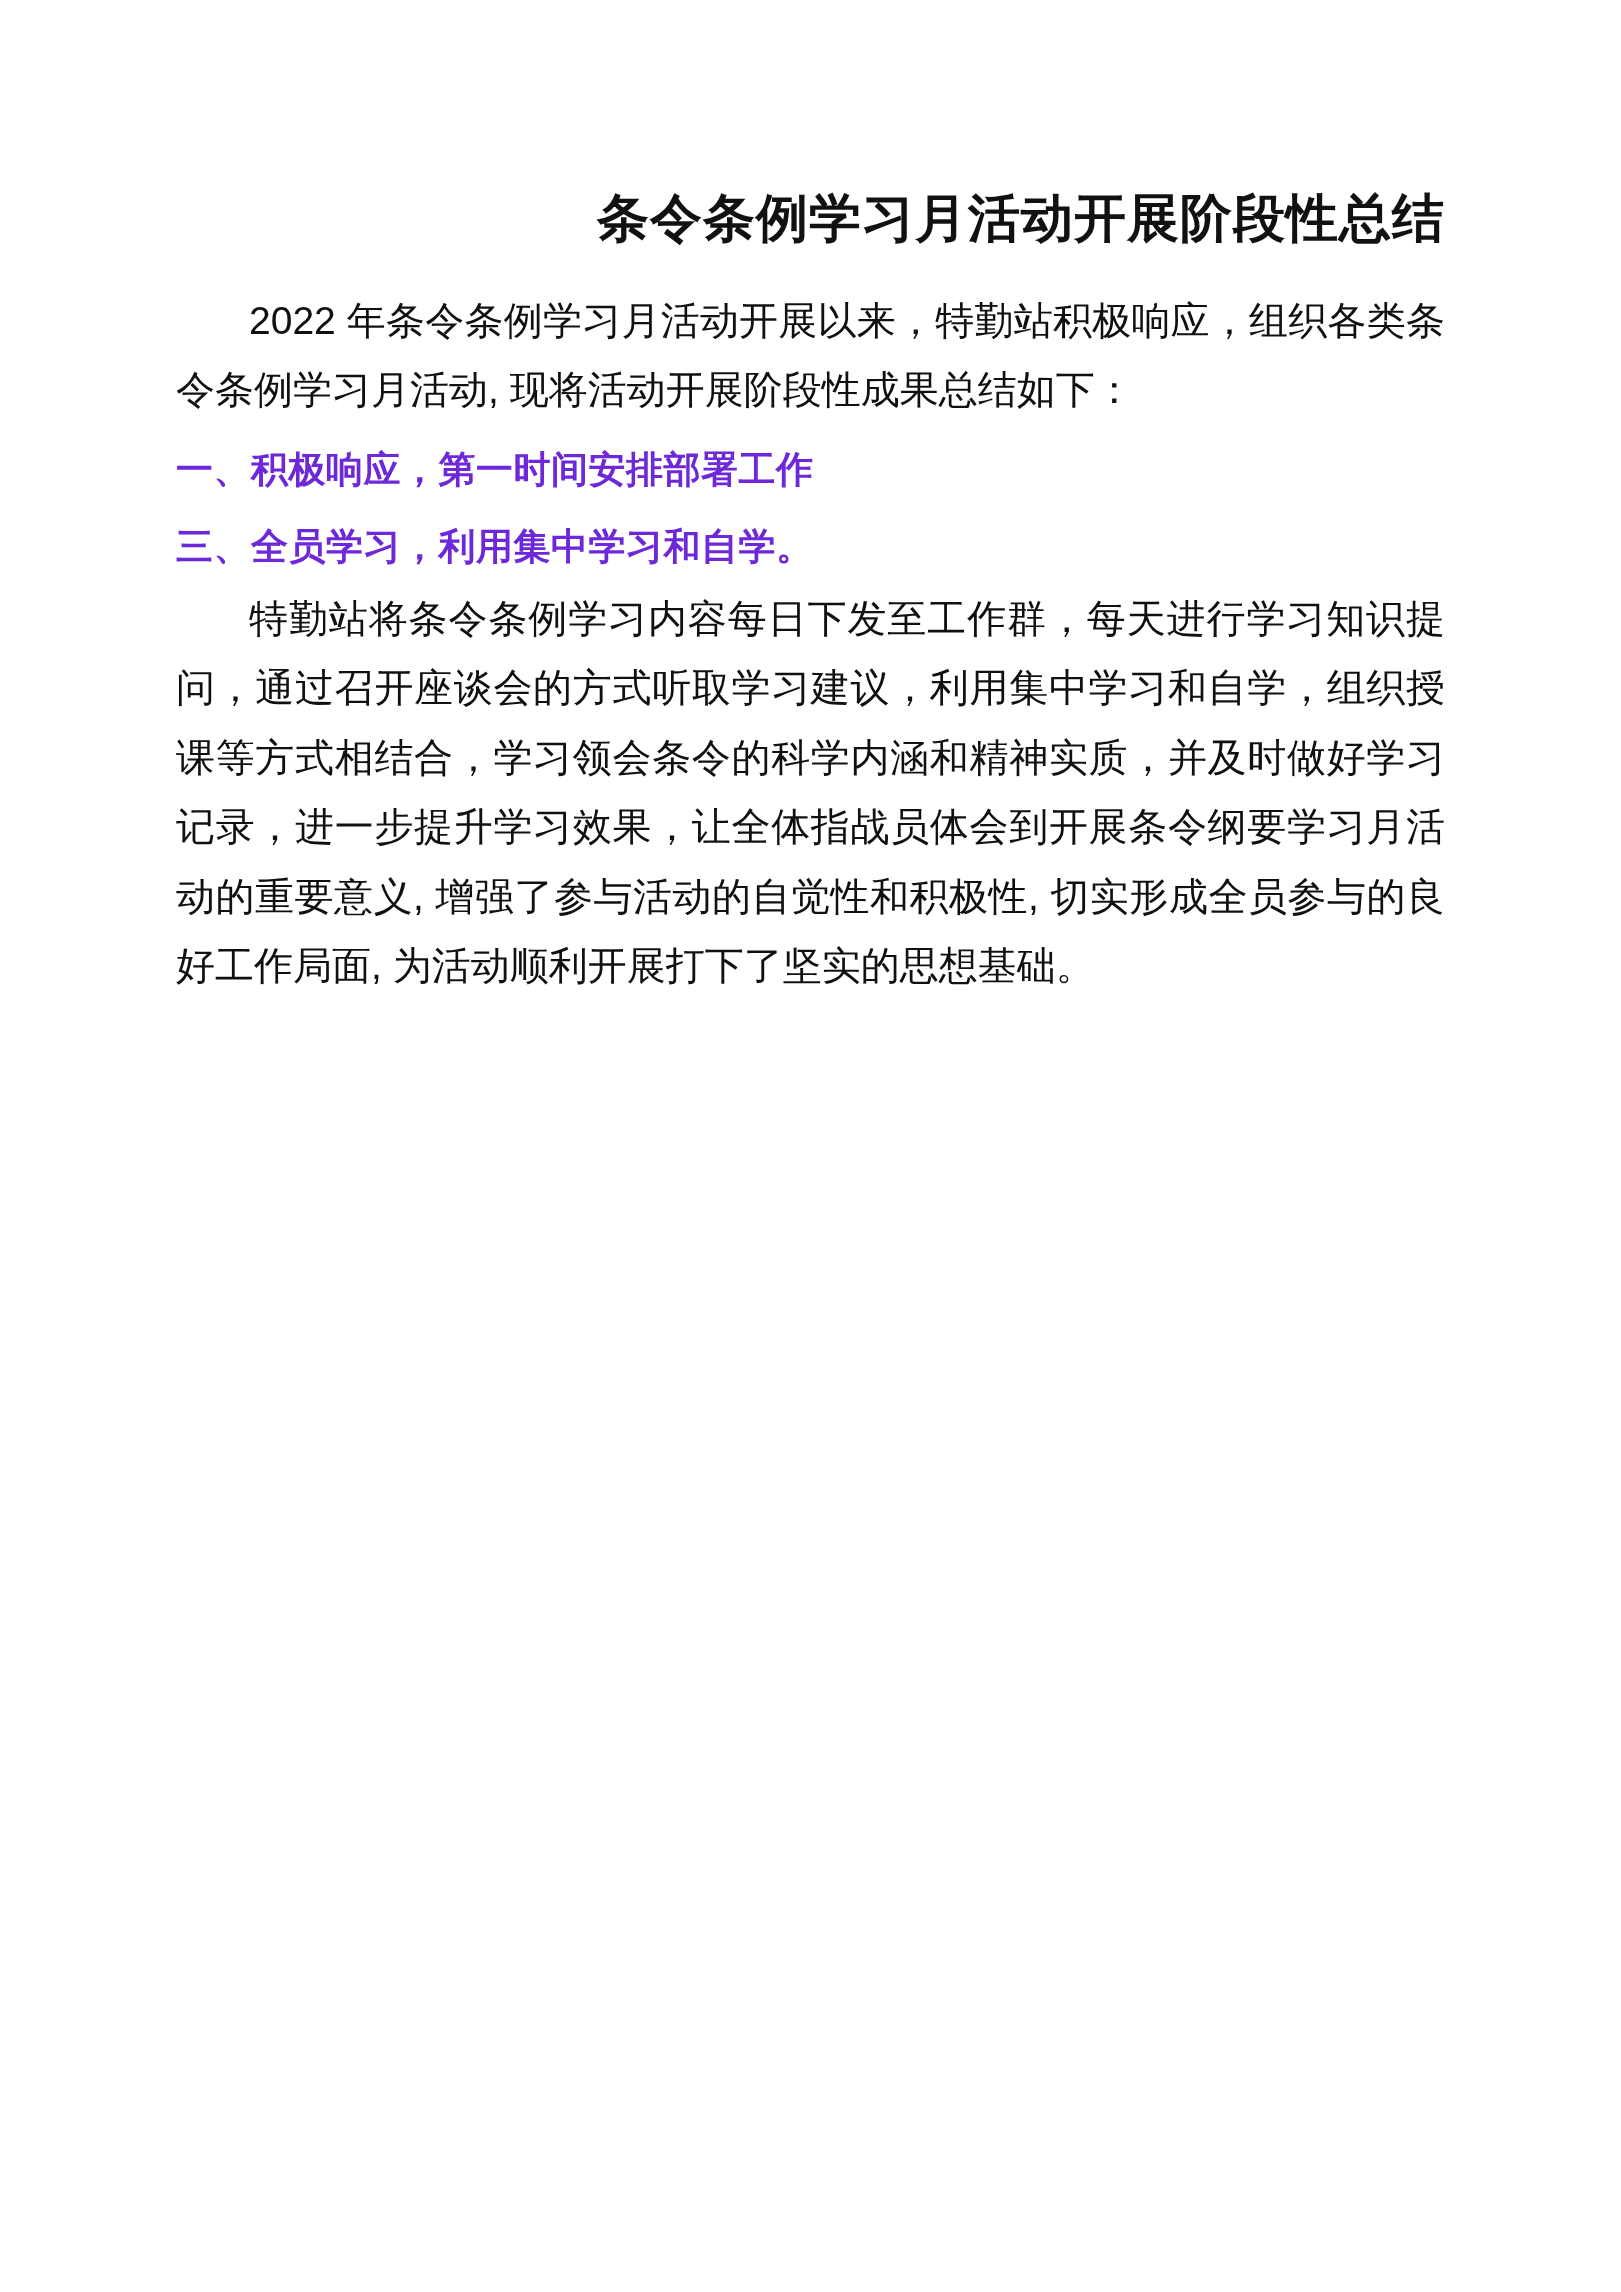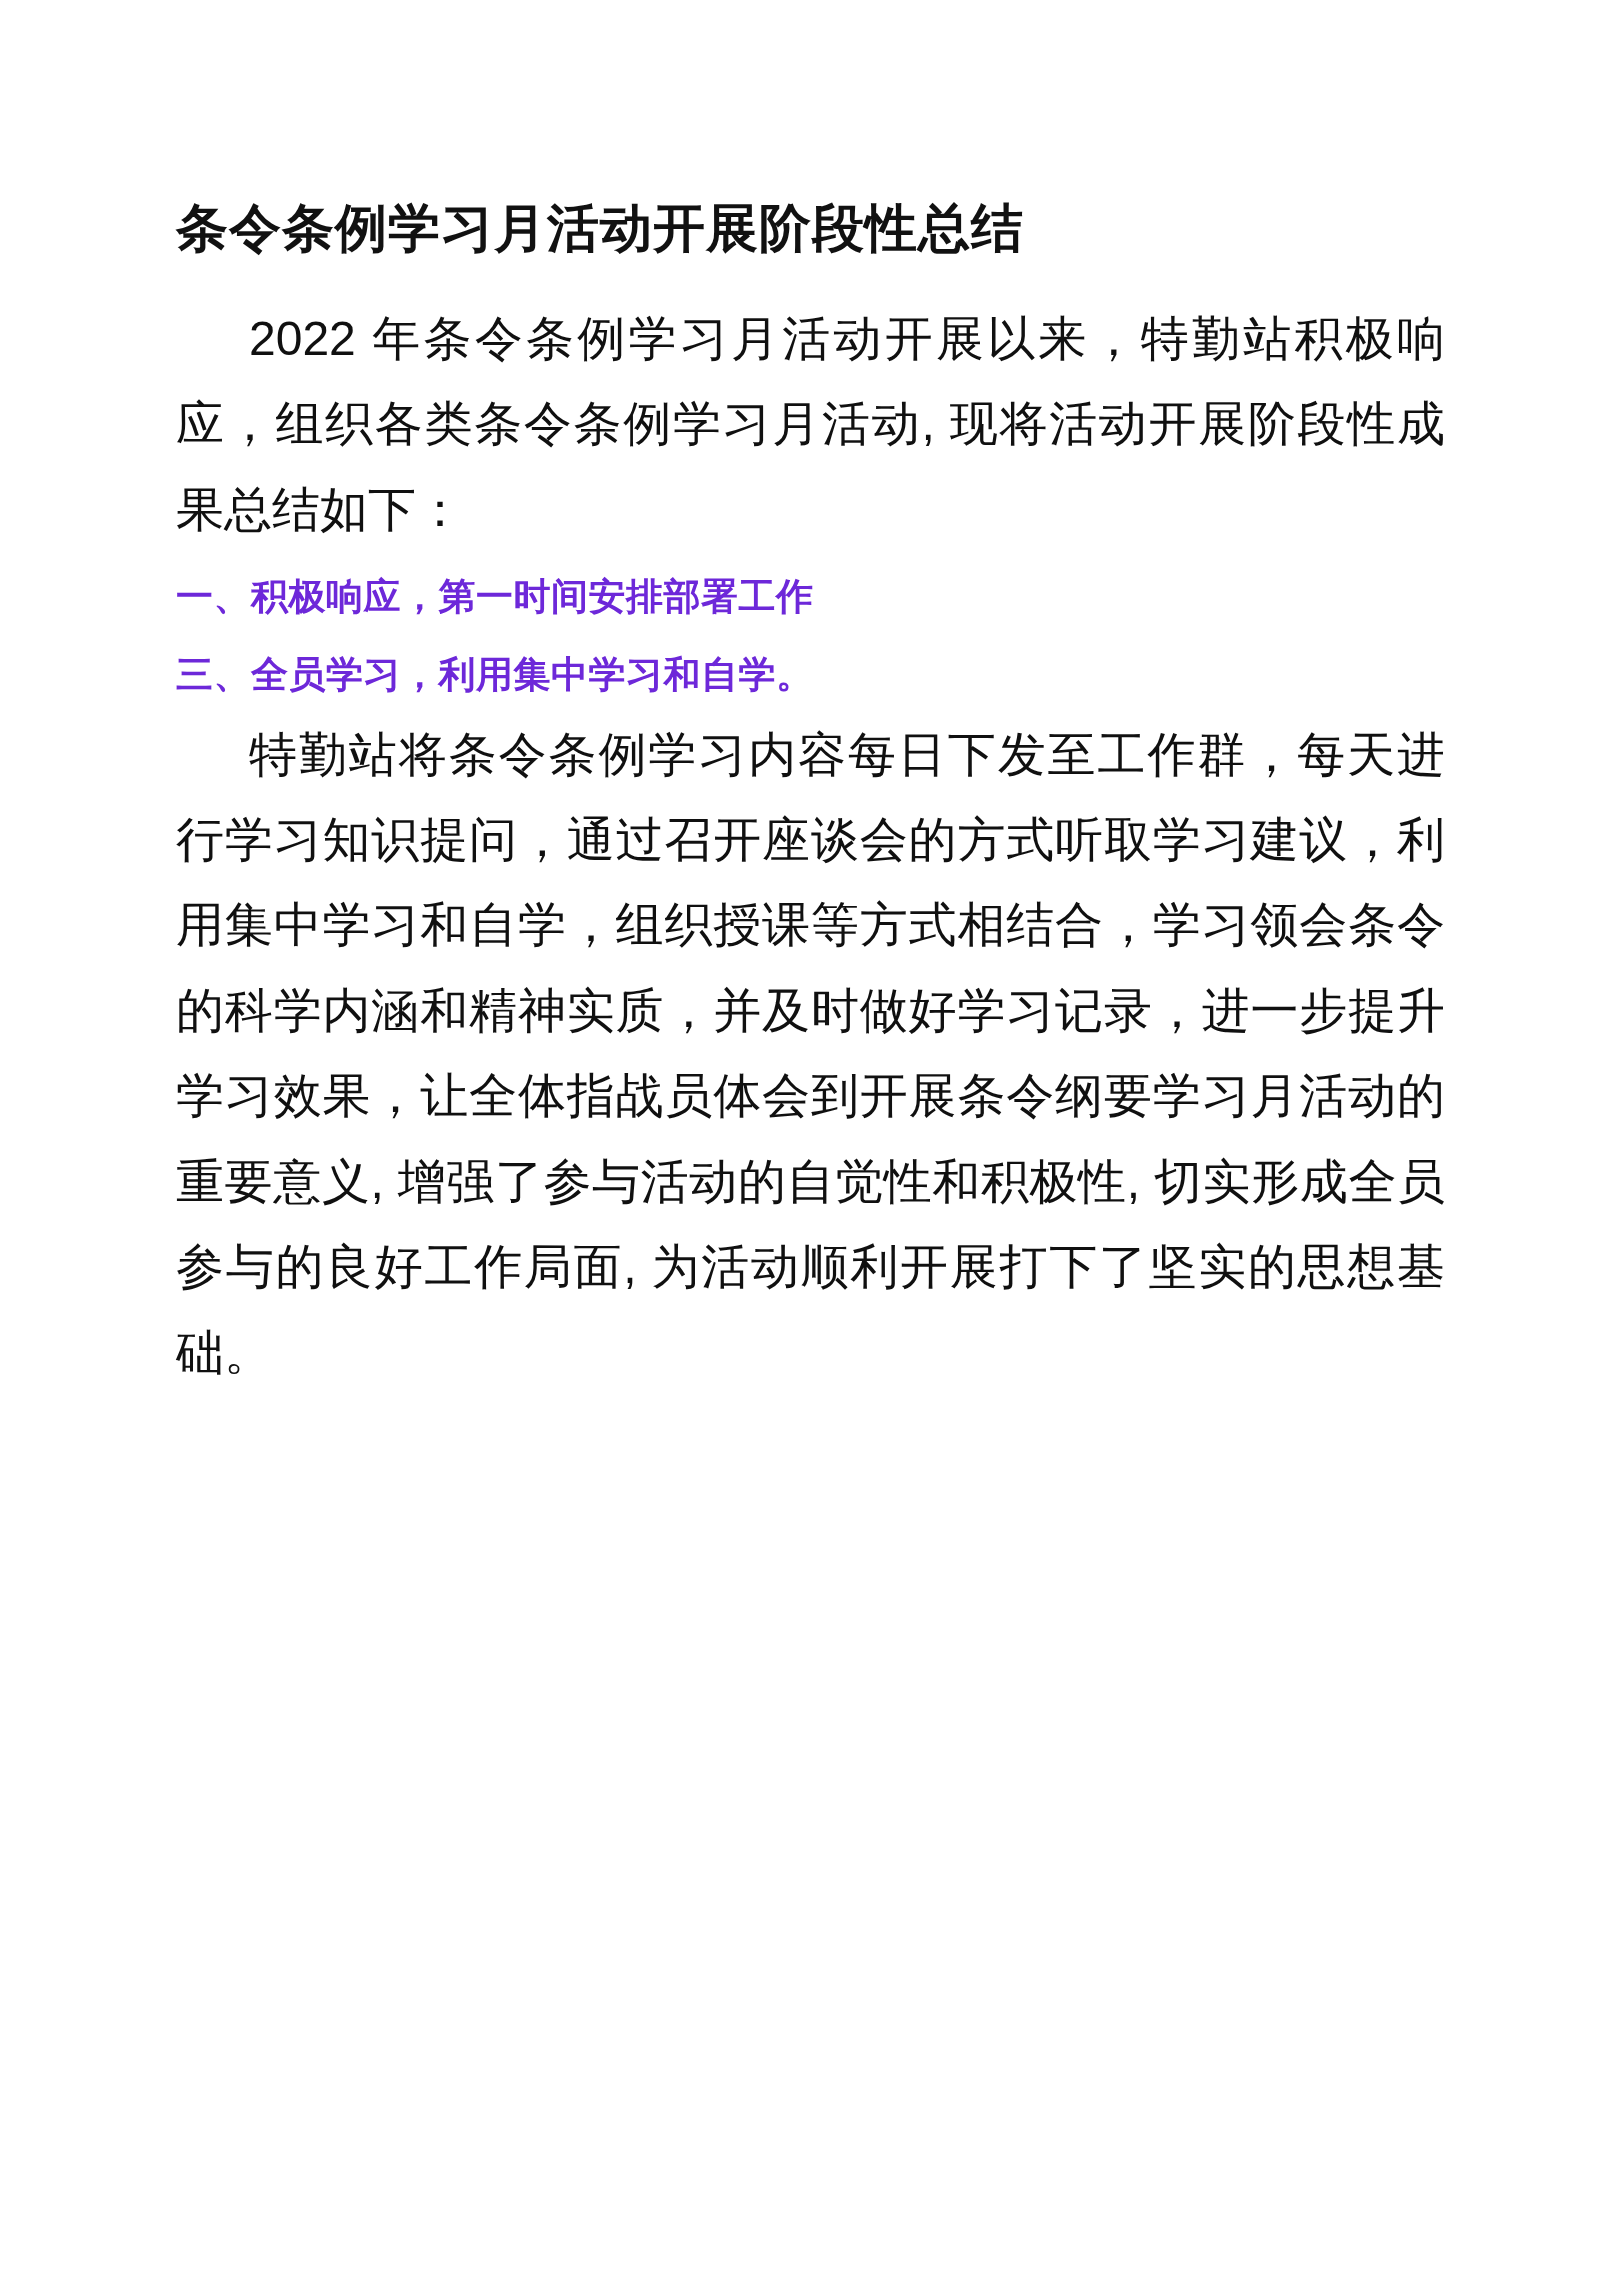--- a/index.html
+++ b/index.html
@@ -18,29 +18,29 @@
     box-sizing: border-box;
     width: 1621px;
     height: 2293px;
     padding: 186px 176px 0 176px;
     background: #ffffff;
   }
   .doc-title {
     font-family: "Liberation Serif", serif;
     font-size: 52px;
     font-weight: 700;
-    text-align: left;
+    text-align: right;
     letter-spacing: 1px;
     line-height: 1.25;
-    margin: 10px 0 35px 0;
+    margin: 0 0 35px 0;
     color: #111111;
   }
   .para {
     font-family: "Liberation Sans", sans-serif;
-    font-size: 48px;
+    font-size: 39px;
     line-height: 1.78;
     text-align: justify;
     text-justify: inter-ideograph;
     margin: 0 0 5.9px 0;
     text-indent: 73px;
     color: #101010;
   }
   .para.indent-small {
     text-indent: 39px;
   }

